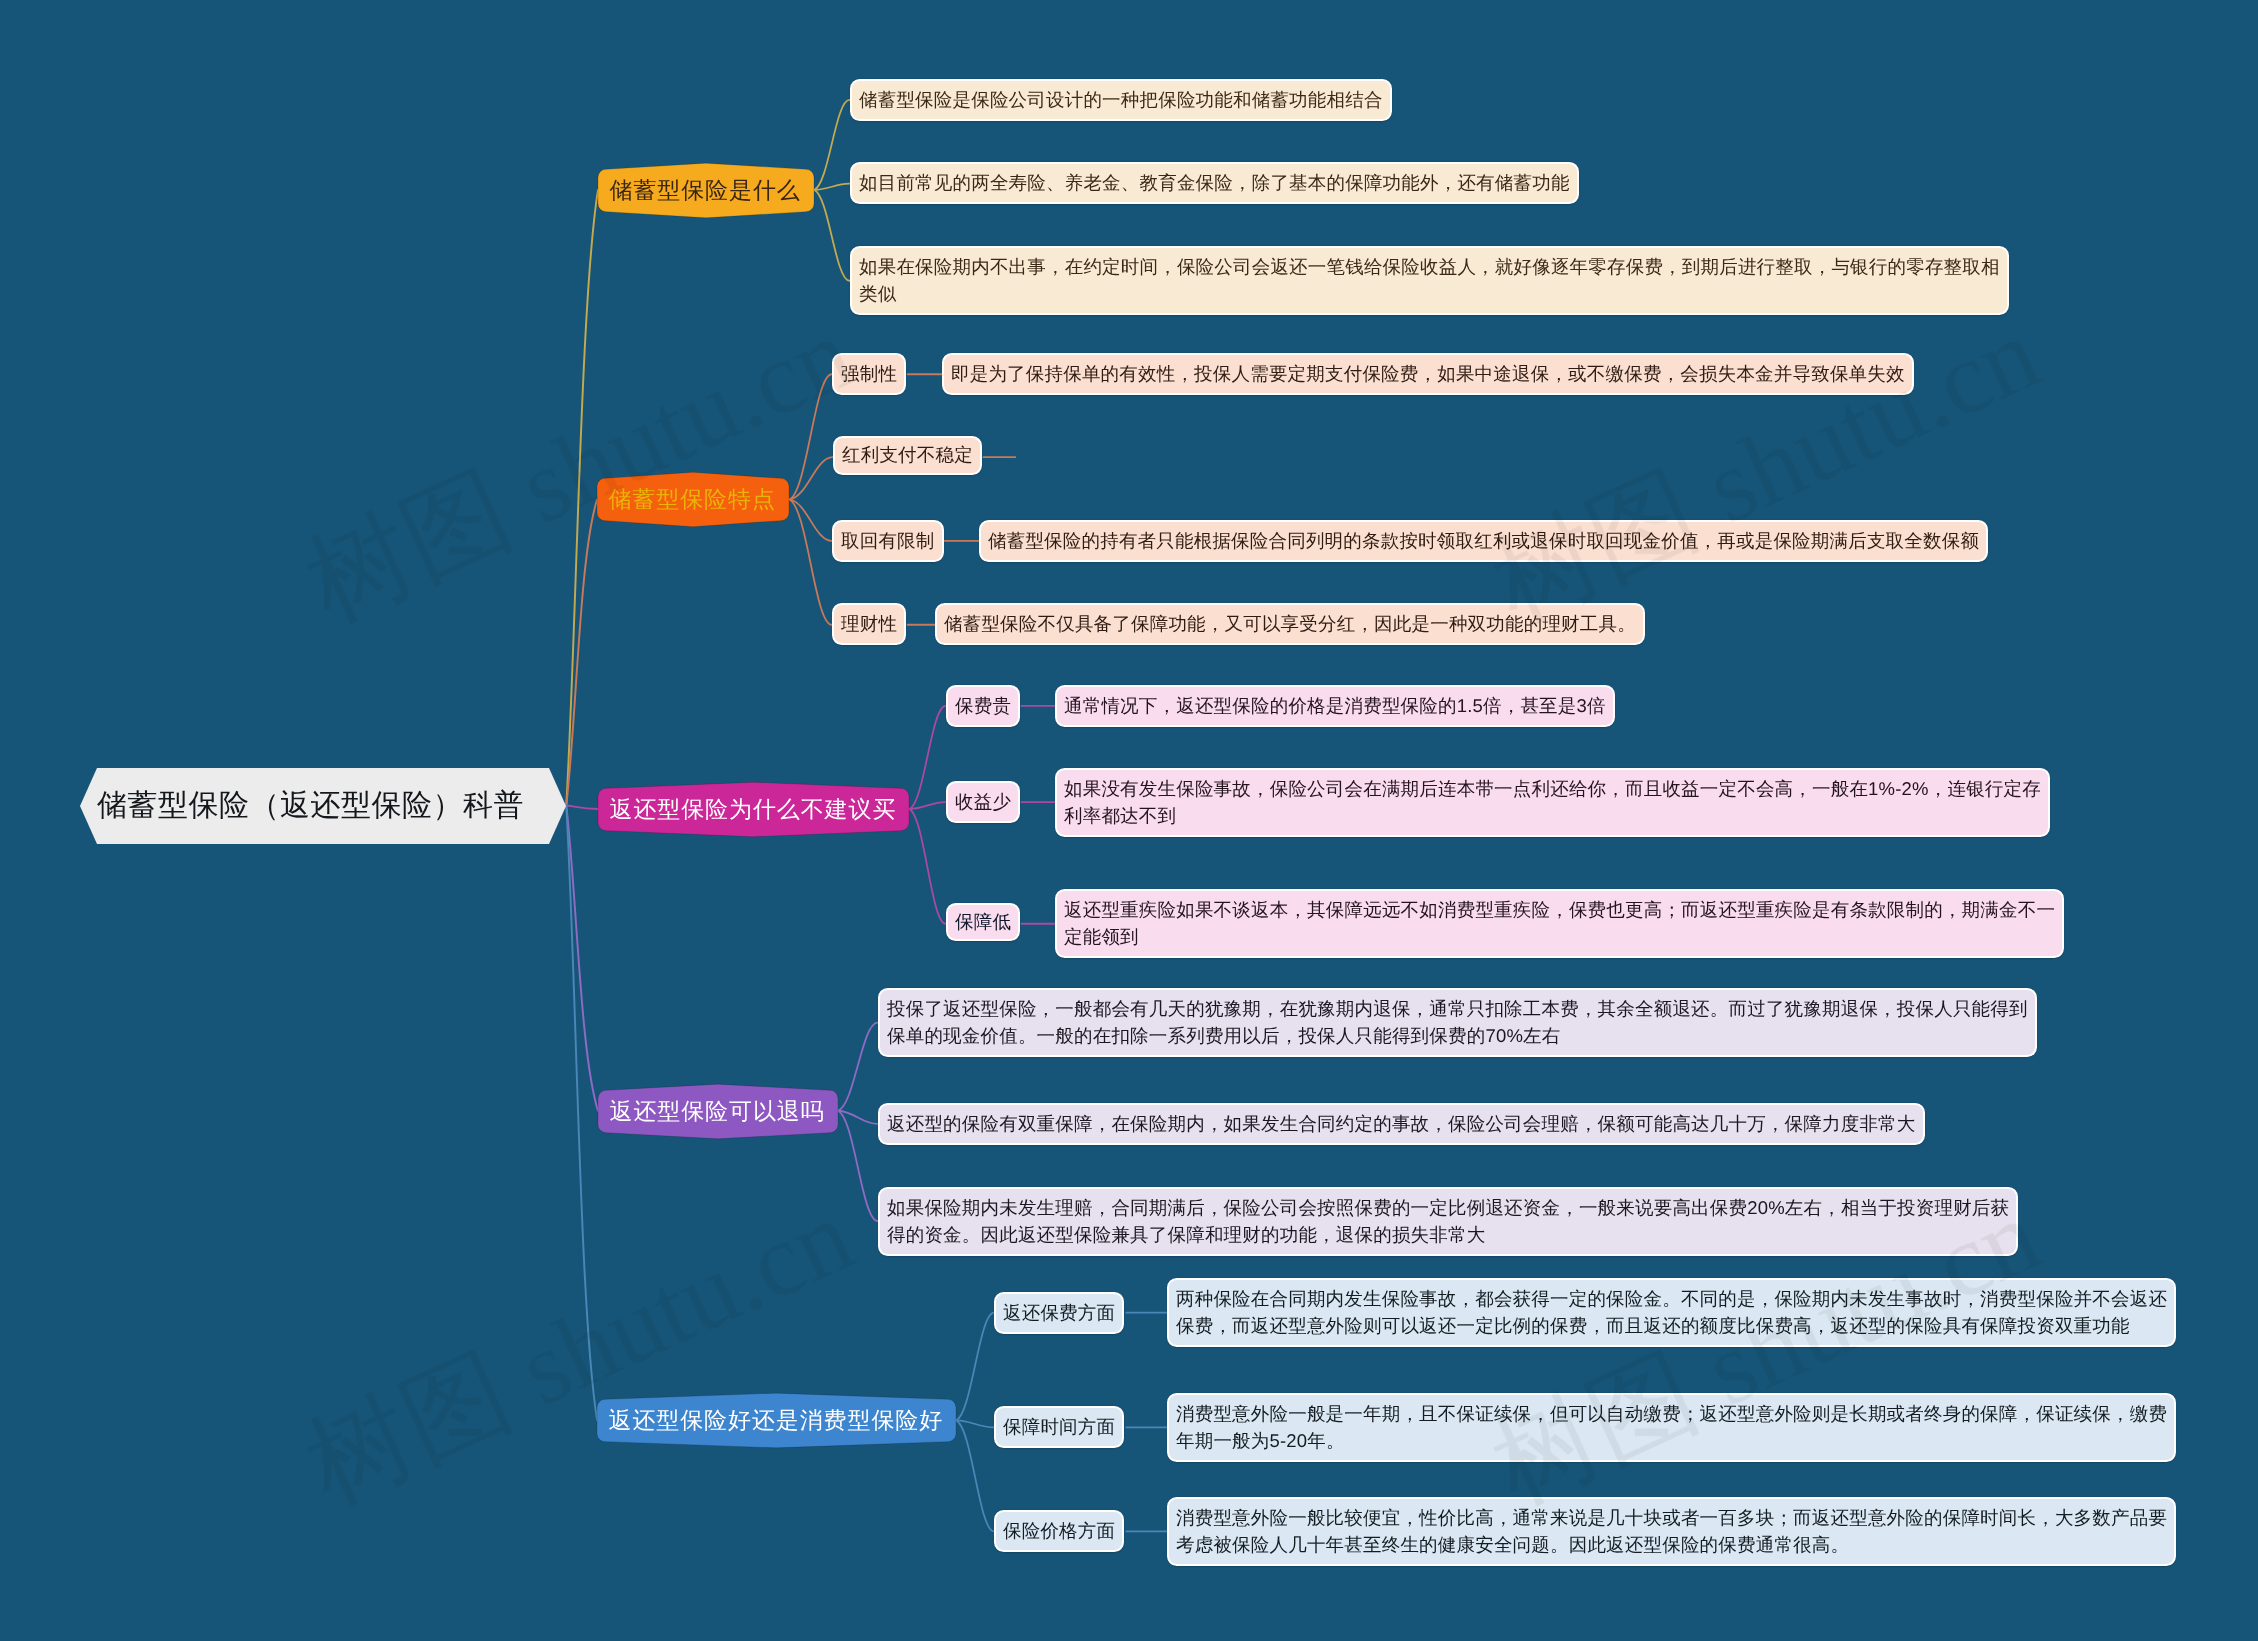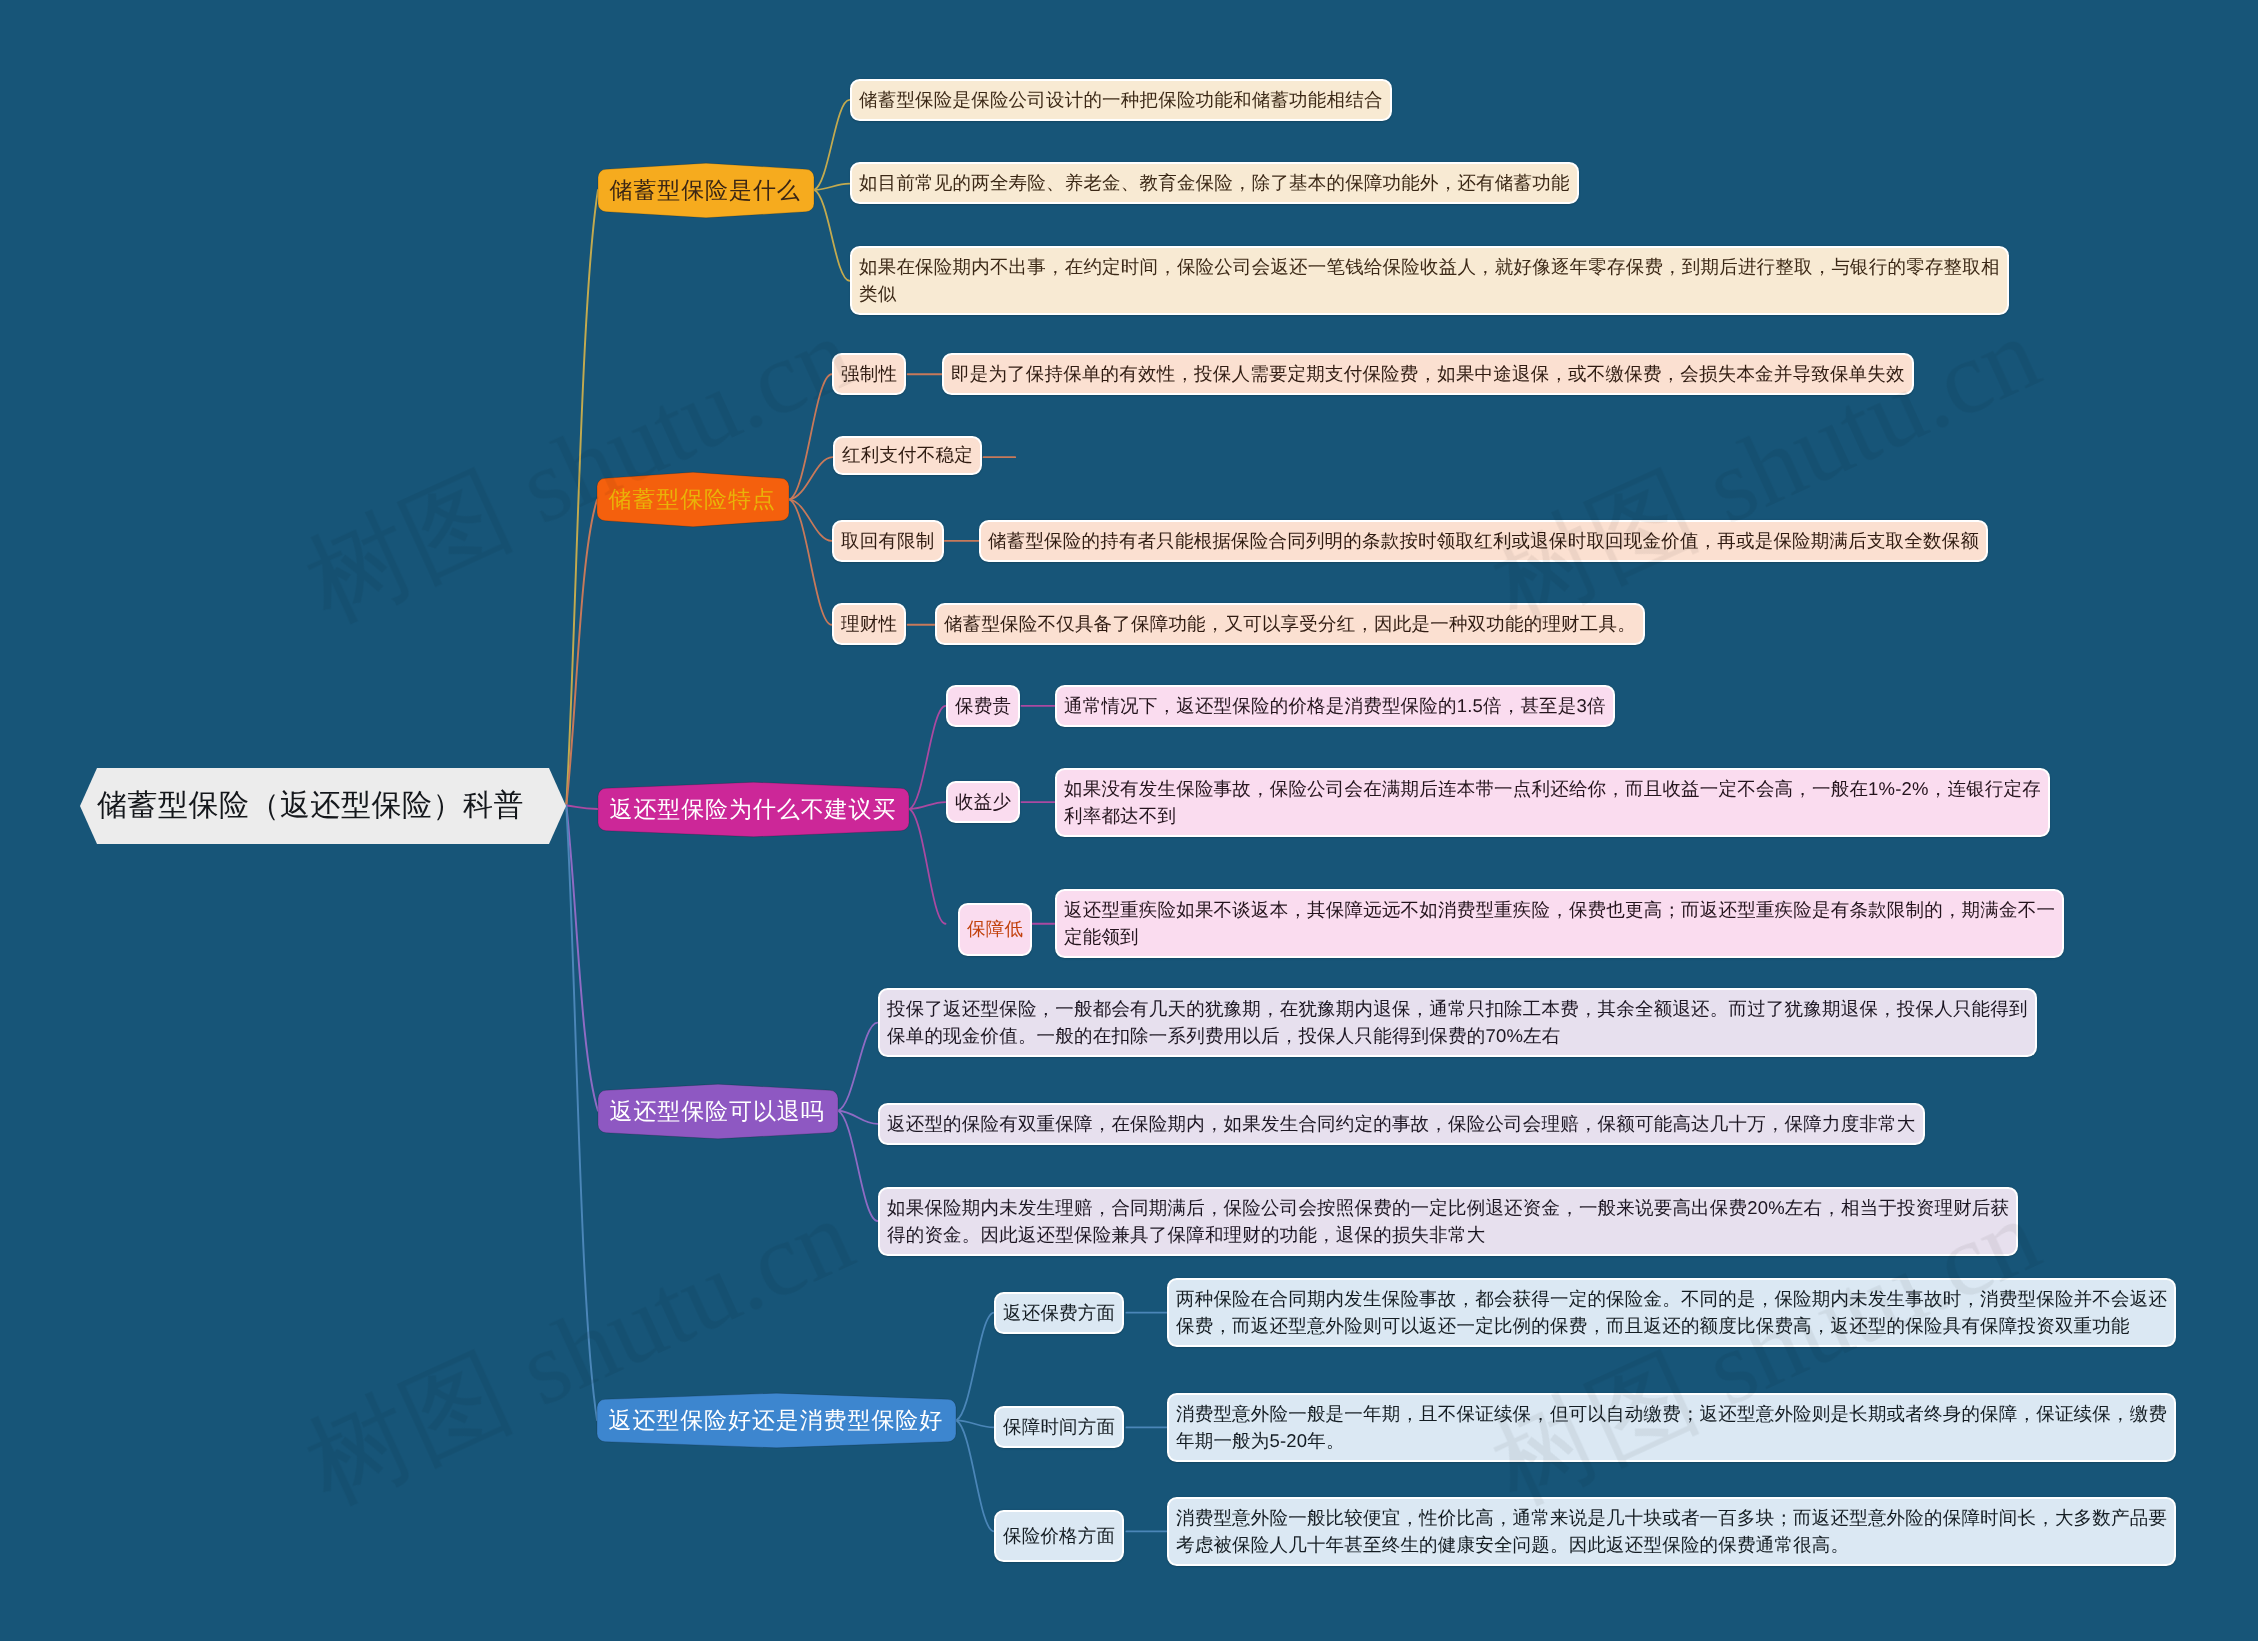--- a/index.html
+++ b/index.html
@@ -138,21 +138,21 @@
   <div class="node bx" style="left:1055px;top:685px;height:42px;background:#fadcef;color:#24141d;">
       <span class="t">通常情况下，返还型保险的价格是消费型保险的1.5倍，甚至是3倍</span>
     </div>
   <div class="node bx tag" style="left:946px;top:781px;height:42px;background:#fadcef;color:#24141d;">
       <span class="t">收益少</span>
     </div>
   <div class="node bx" style="left:1055px;top:768px;height:69px;background:#fadcef;color:#24141d;">
       <span class="t">如果没有发生保险事故，保险公司会在满期后连本带一点利还给你，而且收益一定不会高，一般在1%-2%，连银行定存
 利率都达不到</span>
     </div>
-  <div class="node bx tag" style="left:946px;top:903px;height:53px;background:#fadcef;color:#c2410c;margin-left:12px;">
+  <div class="node bx tag" style="left:946px;top:903px;height:38px;background:#fadcef;color:#0f172a;">
       <span class="t">保障低</span>
     </div>
   <div class="node bx" style="left:1055px;top:889px;height:69px;background:#fadcef;color:#24141d;">
       <span class="t">返还型重疾险如果不谈返本，其保障远远不如消费型重疾险，保费也更高；而返还型重疾险是有条款限制的，期满金不一
 定能领到</span>
     </div>
   <div class="node l1" style="left:598px;top:1090px;width:240px;height:42px;">
       <svg width="240" height="55" style="top: -6.2px;" viewBox="0 0 272 62">
         <path d="M0,16 A9,9 0 0 1 9,7 L136,0 L263,7 A9,9 0 0 1 272,16 L272,46 A9,9 0 0 1 263,55 L136,62 L9,55 A9,9 0 0 1 0,46 Z" fill="#8e58c2" stroke="rgba(0,0,0,.20)" stroke-width="1"></path>
       </svg>
@@ -182,21 +182,21 @@
       <span class="t">两种保险在合同期内发生保险事故，都会获得一定的保险金。不同的是，保险期内未发生事故时，消费型保险并不会返还
 保费，而返还型意外险则可以返还一定比例的保费，而且返还的额度比保费高，返还型的保险具有保障投资双重功能</span>
     </div>
   <div class="node bx tag" style="left:994px;top:1406px;height:42px;background:#dbe8f3;color:#141c22;">
       <span class="t">保障时间方面</span>
     </div>
   <div class="node bx" style="left:1167px;top:1393px;height:69px;background:#dbe8f3;color:#141c22;">
       <span class="t">消费型意外险一般是一年期，且不保证续保，但可以自动缴费；返还型意外险则是长期或者终身的保障，保证续保，缴费
 年期一般为5-20年。</span>
     </div>
-  <div class="node bx tag" style="left:994px;top:1510px;height:52px;background:#dbe8f3;color:#141c22;justify-content:center;">
+  <div class="node bx tag" style="left:994px;top:1510px;height:42px;background:#dbe8f3;color:#141c22;justify-content:center;">
       <span class="t">保险价格方面</span>
     </div>
   <div class="node bx" style="left:1167px;top:1497px;height:69px;background:#dbe8f3;color:#141c22;">
       <span class="t">消费型意外险一般比较便宜，性价比高，通常来说是几十块或者一百多块；而返还型意外险的保障时间长，大多数产品要
 考虑被保险人几十年甚至终生的健康安全问题。因此返还型保险的保费通常很高。</span>
     </div>
   <svg class="layer" id="watermark-layer" viewBox="0 0 2560 1861" width="2258" height="1642">
       <g opacity="0.055">
         <text x="-973" y="-1295" transform="rotate(-24.6 -973 -1295)" fill="#000" font-size="118" font-family="&quot;Liberation Serif&quot;,serif">树图 shutu.cn</text>
         <text x="372" y="-1295" transform="rotate(-24.6 372 -1295)" fill="#000" font-size="118" font-family="&quot;Liberation Serif&quot;,serif">树图 shutu.cn</text>

